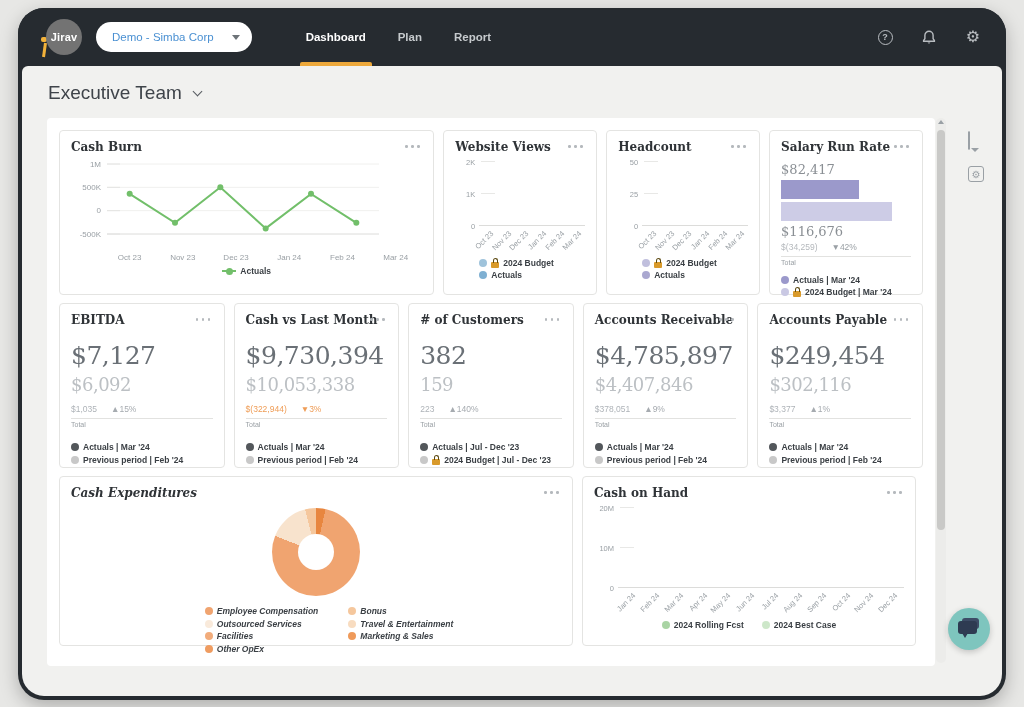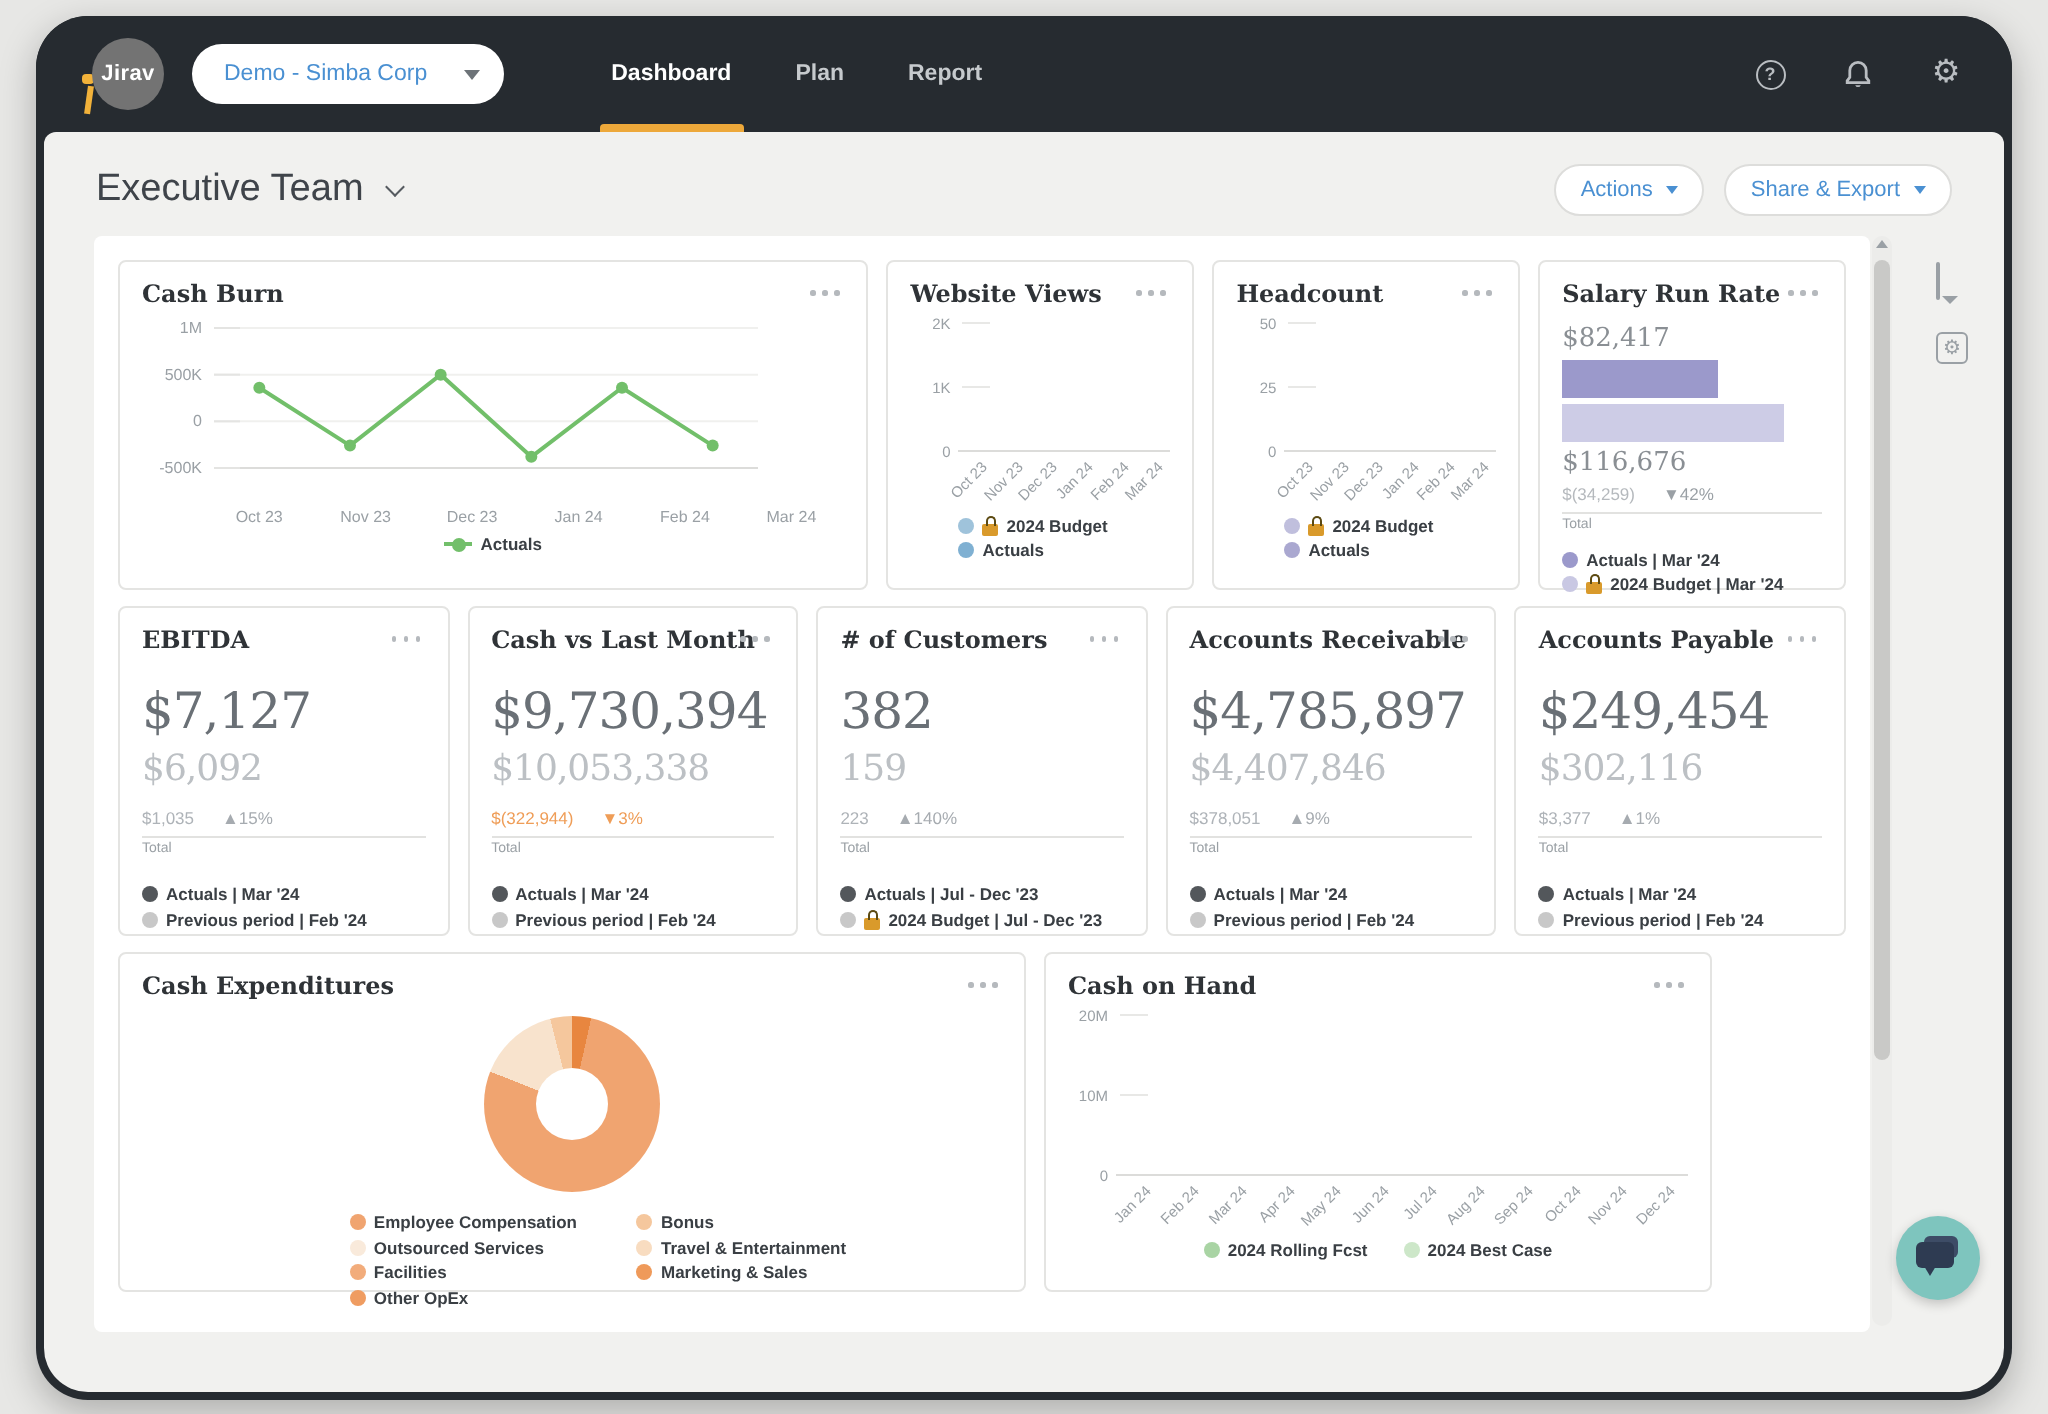--- a/index.html
+++ b/index.html
@@ -47,21 +47,21 @@
   
   .board { position:absolute; left:25px; top:52px; width:888px; height:548px; background:#fff; border-radius:4px; padding:12px; }
   .row { display:flex; gap:9px; margin-bottom:8px; }
   .card { background:#fff; border:1px solid #e4e4e2; border-radius:4px; padding:9px 11px; position:relative; }
   .card-title { font-family:"DejaVu Serif", serif; font-weight:bold; font-size:12px; color:#2f3337; }
   .card-menu { position:absolute; top:12px; right:12px; width:16px; height:6px; cursor:pointer; }
   .card-menu i { position:absolute; top:2px; width:2.5px; height:2.5px; border-radius:50%; background:#b5b9bd; }
   .card-menu i:nth-child(1){left:0} .card-menu i:nth-child(2){left:6px} .card-menu i:nth-child(3){left:12px}
 
   .h165 { height:165px; } .h170 { height:170px; }
-  .w342 { width:408px; } .w166 { width:166px; } .w514 { width:454px; } .w334 { width:334px; }
+  .w342 { width:408px; } .w166 { width:166px; } .w514 { width:514px;font-style:italic; } .w334 { width:334px; }
 
   
   .hatch { background-image:repeating-linear-gradient(45deg, rgba(255,255,255,.5) 0 1.5px, transparent 1.5px 3.5px); }
   .bc { display:flex; margin-top:8px; }
   .bc-y { width:24px; position:relative; flex:none; }
   .bc-tick { position:absolute; right:4px; transform:translateY(50%); font-size:7.5px; color:#9aa0a5; }
   .bc-plot { flex:1; display:flex; align-items:flex-end; border-bottom:1px solid #dcdcda; position:relative; }
   .bc-grid { position:absolute; left:2px; width:14px; border-top:1px solid #e8e8e6; }
   .bc-group { flex:1; display:flex; align-items:flex-end; justify-content:center; }
   .bc-bar { margin:0 .5px; }
@@ -160,30 +160,20 @@
         </div>
     </div>
   </div>
 
   <div class="app-body">
 
     <div class="page-header">
       <div class="page-title">
         <span>Executive Team</span>
         <span class="chev"></span>
-      </div>
-      <div class="hdr-buttons">
-        <div class="pill-btn">
-          <span>Actions</span>
-          <span class="caret"></span>
-        </div>
-        <div class="pill-btn">
-          <span>Share &amp; Export</span>
-          <span class="caret"></span>
-        </div>
       </div>
     </div>
 
     <div class="board">
 
       <div class="row">
         <div class="card w342 h165">
           <div class="card-title">Cash Burn</div>
           <span class="card-menu">
               <i></i>

